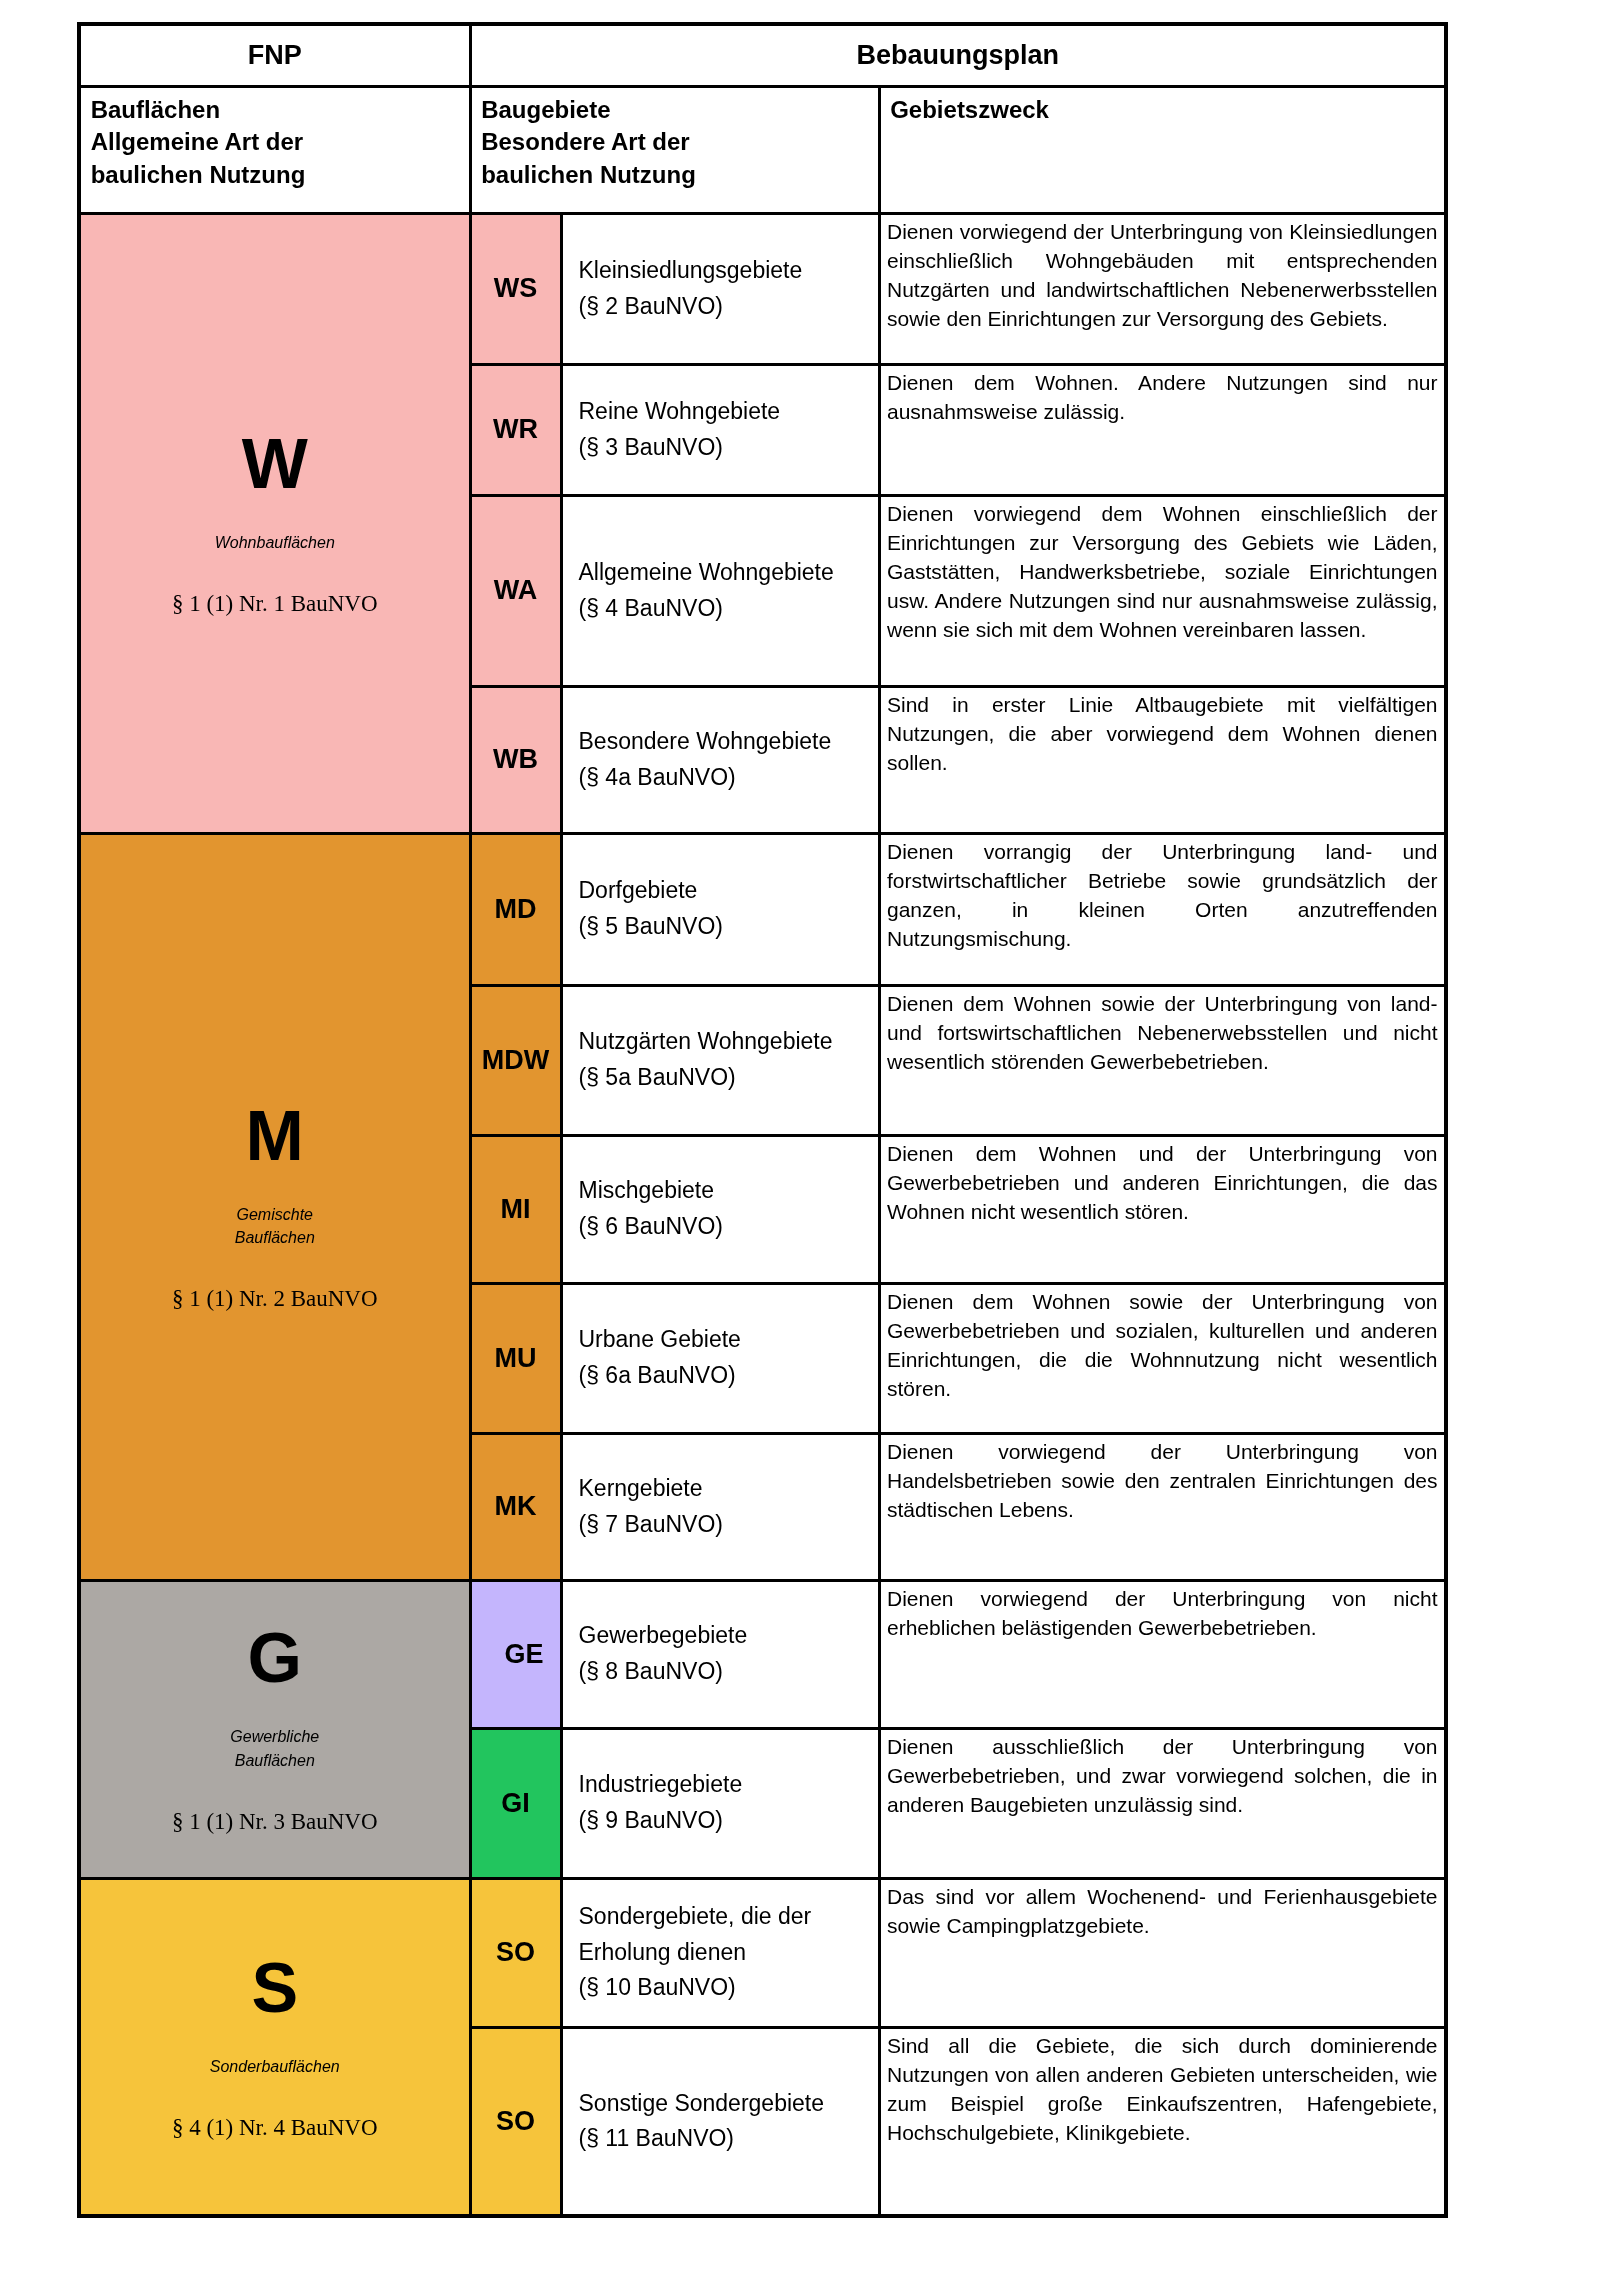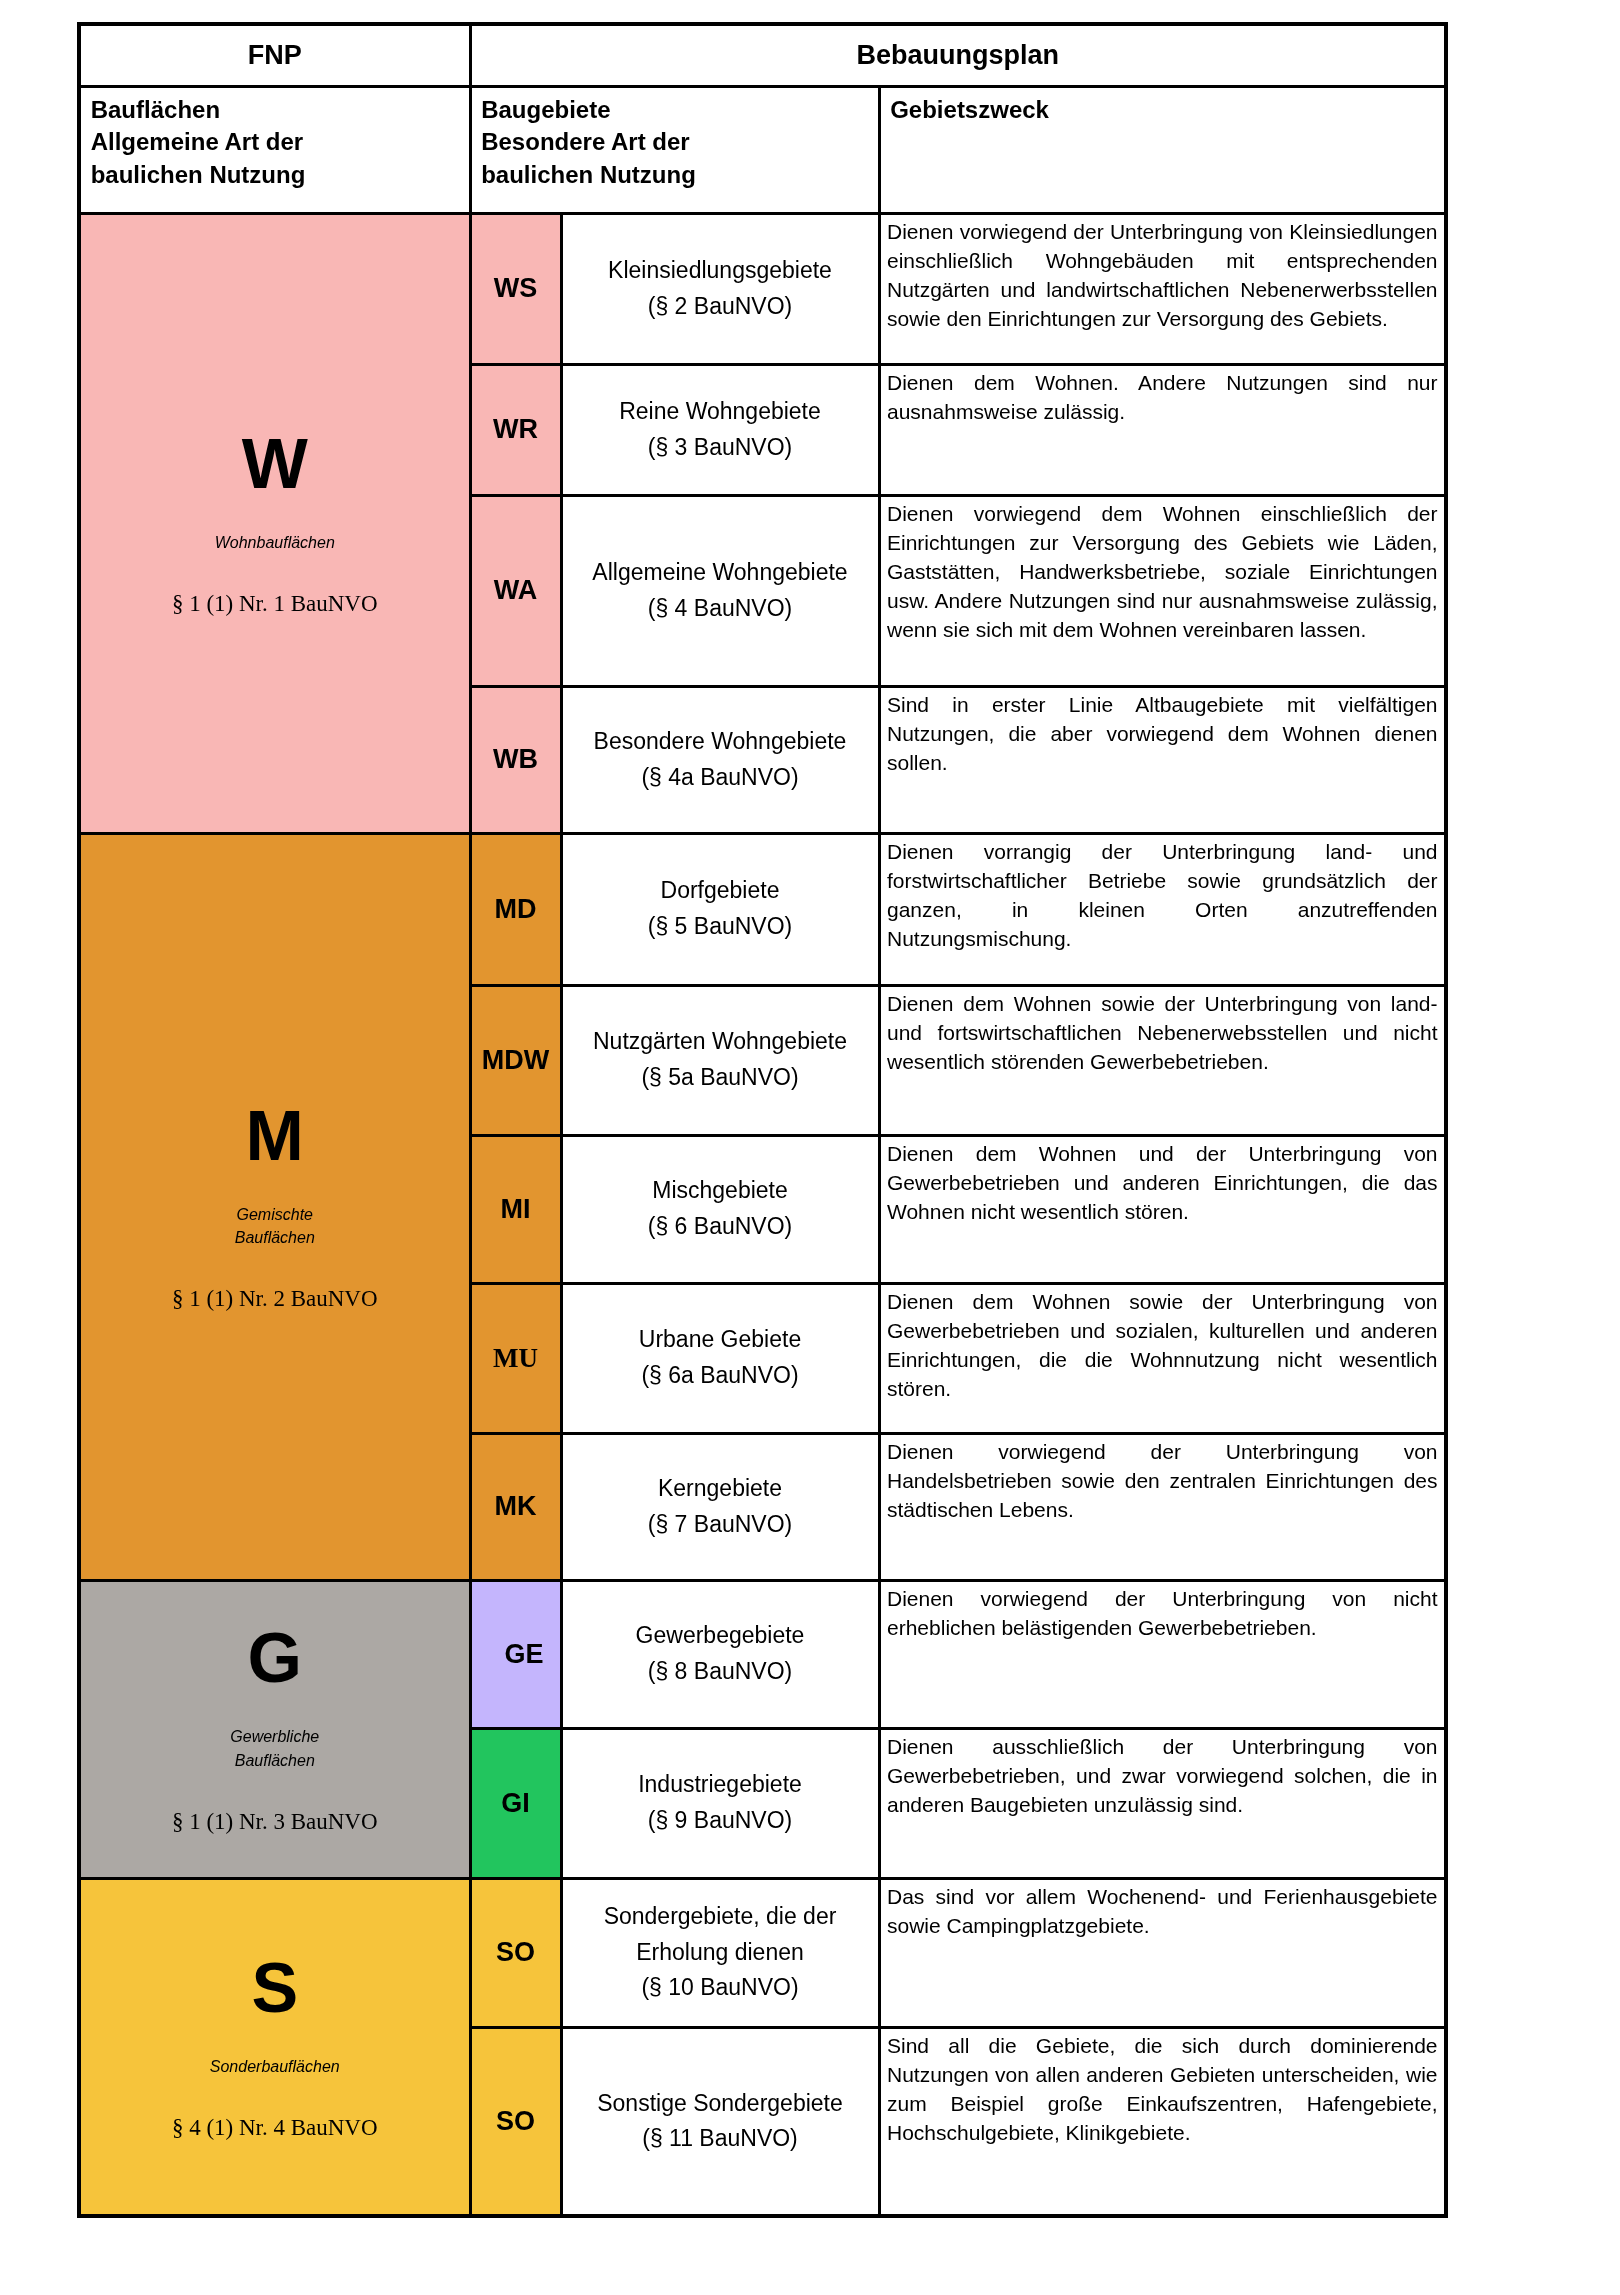--- a/index.html
+++ b/index.html
@@ -34,21 +34,21 @@
   .cat-letter{font-size:70px;font-weight:700;line-height:1;}
   .cat-name{font-size:16px;margin-top:32px;line-height:1.45;white-space:pre-line;font-style:italic;}
   .cat-par{font-size:23px;margin-top:37px;font-family:Liberation Serif, serif;}
   
   td.code{
     font-weight:700;font-size:27px;text-align:center;vertical-align:middle;
     padding:0 3.2px;
   }
   
   td.dist{
-    text-align:center;vertical-align:middle;font-size:23px;line-height:1.55;
+    vertical-align:middle;font-size:23px;line-height:1.55;
     padding:0 16px;background:#fff;
   }
   
   td.purpose{
     font-size:21px;line-height:29px;text-align:justify;vertical-align:top;
     padding:2.4px 6.5px;background:#fff;margin-top:18px;
   }
 </style>
 </head>
 <body>
@@ -143,21 +143,21 @@
   </tr>
   <tr style="height:148px">
     <td class="code" style="background-color: rgb(226, 149, 47);">MI</td>
     <td class="dist">
       <div>Mischgebiete</div>
       <div>(§ 6 BauNVO)</div>
     </td>
     <td class="purpose">Dienen dem Wohnen und der Unterbringung von Gewerbebetrieben und anderen Einrichtungen, die das Wohnen nicht wesentlich stören.</td>
   </tr>
   <tr style="height:150px">
-    <td class="code" style="background-color: rgb(226, 149, 47); font-family: Liberation Serif, serif;">MU</td>
+    <td class="code" style="background-color: rgb(226, 149, 47);">MU</td>
     <td class="dist">
       <div>Urbane Gebiete</div>
       <div>(§ 6a BauNVO)</div>
     </td>
     <td class="purpose">Dienen dem Wohnen sowie der Unterbringung von Gewerbebetrieben und sozialen, kulturellen und anderen Einrichtungen, die die Wohnnutzung nicht wesentlich stören.</td>
   </tr>
   <tr style="height:147px">
     <td class="code" style="background-color: rgb(226, 149, 47);">MK</td>
     <td class="dist">
       <div>Kerngebiete</div>

